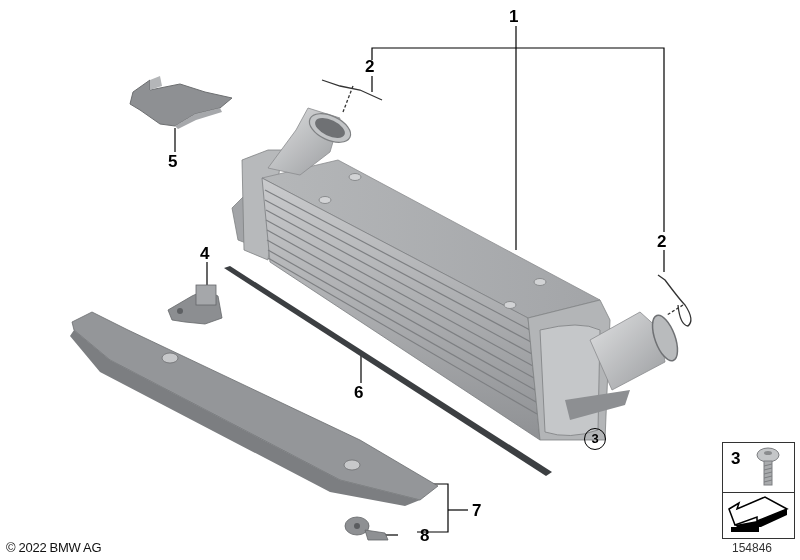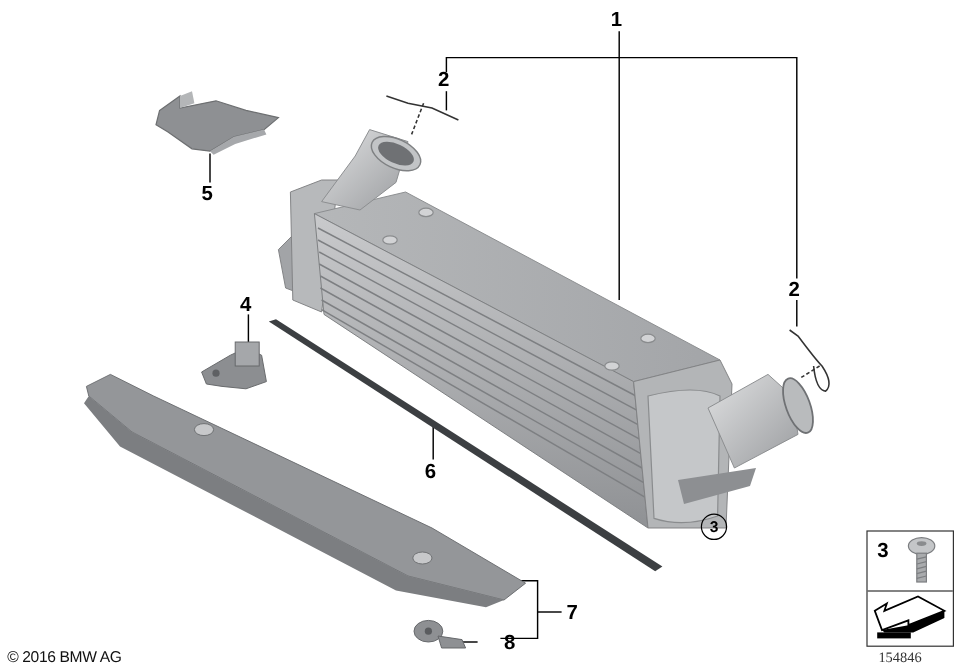--- a/index.html
+++ b/index.html
@@ -6,21 +6,21 @@
   #stage { position:relative; width:800px; height:560px; overflow:hidden; background:#ffffff;
            font-family:"Liberation Sans", sans-serif; }
   svg#art { position:absolute; left:0; top:0; }
   .callout { position:absolute; font-weight:bold; font-size:17px; color:#000; line-height:1;
              font-family:"Liberation Sans", sans-serif; }
   .circled { position:absolute; width:20px; height:20px; border:1.5px solid #000; border-radius:50%;
              font-weight:bold; font-size:13px; text-align:center; line-height:20px; color:#000; box-sizing:content-box; }
   .copyright { position:absolute; left:6px; top:540px; font-size:13px; color:#111; letter-spacing:-0.3px;
                font-family:"Liberation Sans", sans-serif; }
   .diagram-id { position:absolute; left:732px; top:541px; font-size:12px; color:#333;
-                font-family:Liberation Serif, serif; }
+                font-family:Liberation Sans, sans-serif; }
   .legend-box { position:absolute; left:722px; top:442px; width:71px; height:95px; border:1px solid #333; background:#fff; }
   .legend-top { position:absolute; left:0; top:0; width:71px; height:49px; border-bottom:1px solid #333; }
   .legend-num { position:absolute; left:8px; top:6px; font-weight:bold; font-size:17px; }
 </style>
 </head>
 <body>
 
 <div id="stage">
 
   <svg id="art" width="800" height="560" viewBox="0 0 800 560">
@@ -158,14 +158,14 @@
       </svg>
     </div>
     <svg style="position:absolute;left:4px;top:52px;" width="64" height="40">
       <polygon points="2,14 12,8 10,14 38,2 60,14 30,26 30,22 8,30" fill="#fff" stroke="#000" stroke-width="1.5"></polygon>
       <polygon points="30,26 60,14 60,20 34,32 10,32 8,30" fill="#000"></polygon>
       <rect x="4" y="32" width="28" height="5" fill="#000"></rect>
     </svg>
   </div>
 
   <span class="diagram-id">154846</span>
-  <span class="copyright">© 2016 BMW AG</span>
+  <span class="copyright">© 2022 BMW AG</span>
 </div>
 
 </body></html>

